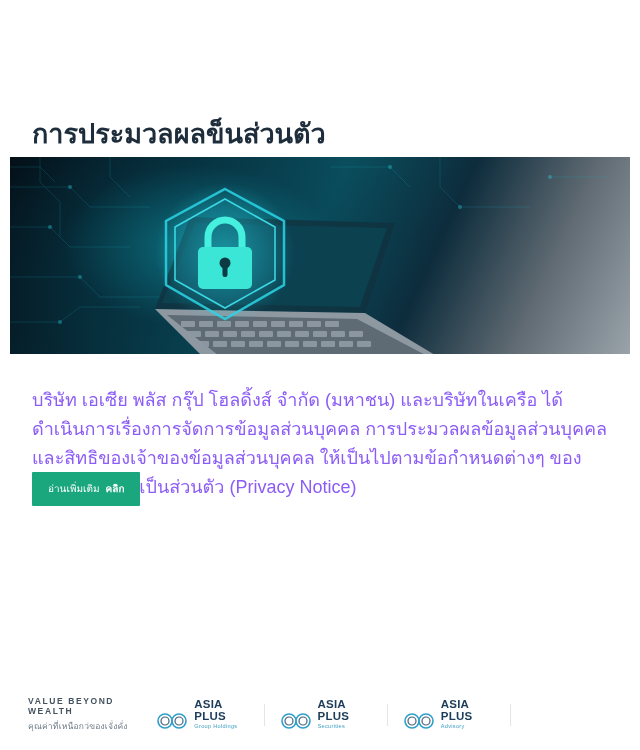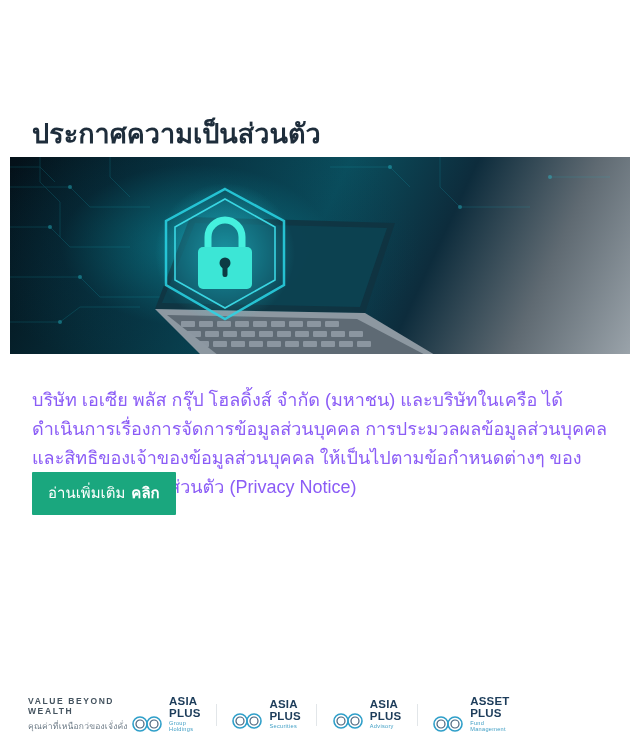--- a/index.html
+++ b/index.html
@@ -82,21 +82,21 @@
   .cta {
     position: absolute;
     left: 32px;
     top: 472px;
     display: inline-flex;
     align-items: center;
     gap: 6px;
     background: #1aa77e;
     color: #ffffff;
     padding: 9px 16px 10px 16px;
-    font-size: 15px;
+    font-size: 10px;
     border: none;
     cursor: pointer;
     border-radius: 1px;
     font-family: Liberation Mono, monospace;
   }
   .cta .cta-strong {
     font-weight: bold;
   }
   
   .footer {
@@ -169,21 +169,21 @@
     width: 1px;
     height: 22px;
     background: #e2e6e9;
   }
 </style>
 </head>
 <body>
 
 <div class="page">
 
-  <h1 class="title">ประกาศความเป็นส่วนตัว</h1>
+  <h1 class="title">การประมวลผลข็นส่วนตัว</h1>
 
   <div class="hero">
     <div class="hero-bg"></div>
 
     <svg class="circuits" viewBox="0 0 620 197" preserveAspectRatio="none">
       <g stroke="#18b6c8" stroke-width="0.8" fill="none" opacity="0.45">
         <path d="M0 30 H60 L80 50 H140"></path>
         <path d="M0 70 H40 L60 90 H120"></path>
         <path d="M0 120 H70 L90 140 H150"></path>
         <path d="M0 165 H50 L70 150 H130"></path>
@@ -331,34 +331,18 @@
             </g>
           </svg>
           <span class="logo-text">
             <span class="logo-name">ASIA PLUS</span>
             <span class="logo-sub">Advisory</span>
           </span>
         </div>
 
         <div class="sep"></div>
 
-        <div class="logo">
-          <svg class="logo-mark" viewBox="0 0 34 18">
-            <g fill="none" stroke="#2f9fc9" stroke-width="1.6">
-              <circle cx="10" cy="9" r="7"></circle>
-                <circle cx="24" cy="9" r="7"></circle>
-            </g>
-            <g fill="none" stroke="#1c3c5a" stroke-width="1.2" opacity="0.8">
-              <circle cx="10" cy="9" r="4"></circle>
-                <circle cx="24" cy="9" r="4"></circle>
-            </g>
-          </svg>
-          <span class="logo-text">
-            <span class="logo-name">ASSET PLUS</span>
-            <span class="logo-sub">Fund Management</span>
-          </span>
-        </div>
 
       </div>
     </div>
   </div>
 
 </div>
 
 </body></html>

